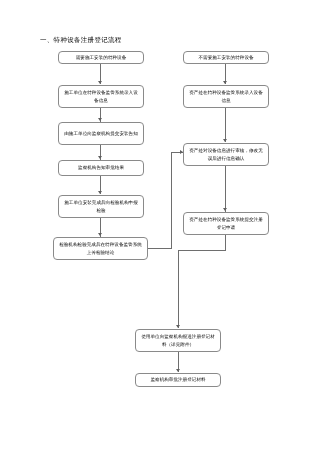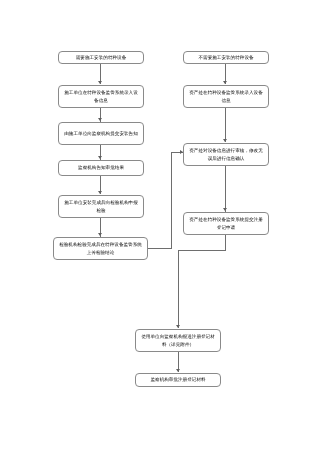--- a/index.html
+++ b/index.html
@@ -75,20 +75,21 @@
     border-top: 2.5px solid transparent;
     border-bottom: 2.5px solid transparent;
     border-left: 3.5px solid #5f5f5f;
   }
 </style>
 </head>
 <body>
 
 <div id="page">
 
+  <div class="title">一、特种设备注册登记流程</div>
 
   <div class="node" style="left:58px; top:51px; width:86px; height:13px;">
     <span class="txt">需要施工安装的特种设备</span>
   </div>
 
   <div class="vline" style="left:100px; top:64px; width:1px; height:20px;"></div>
   <div class="arrow-down" style="left:98px; top:81px;"></div>
 
   <div class="node" style="left:58px; top:85px; width:86px; height:23px;">
     <span class="txt">施工单位在特种设备监管系统录入设备信息</span>

